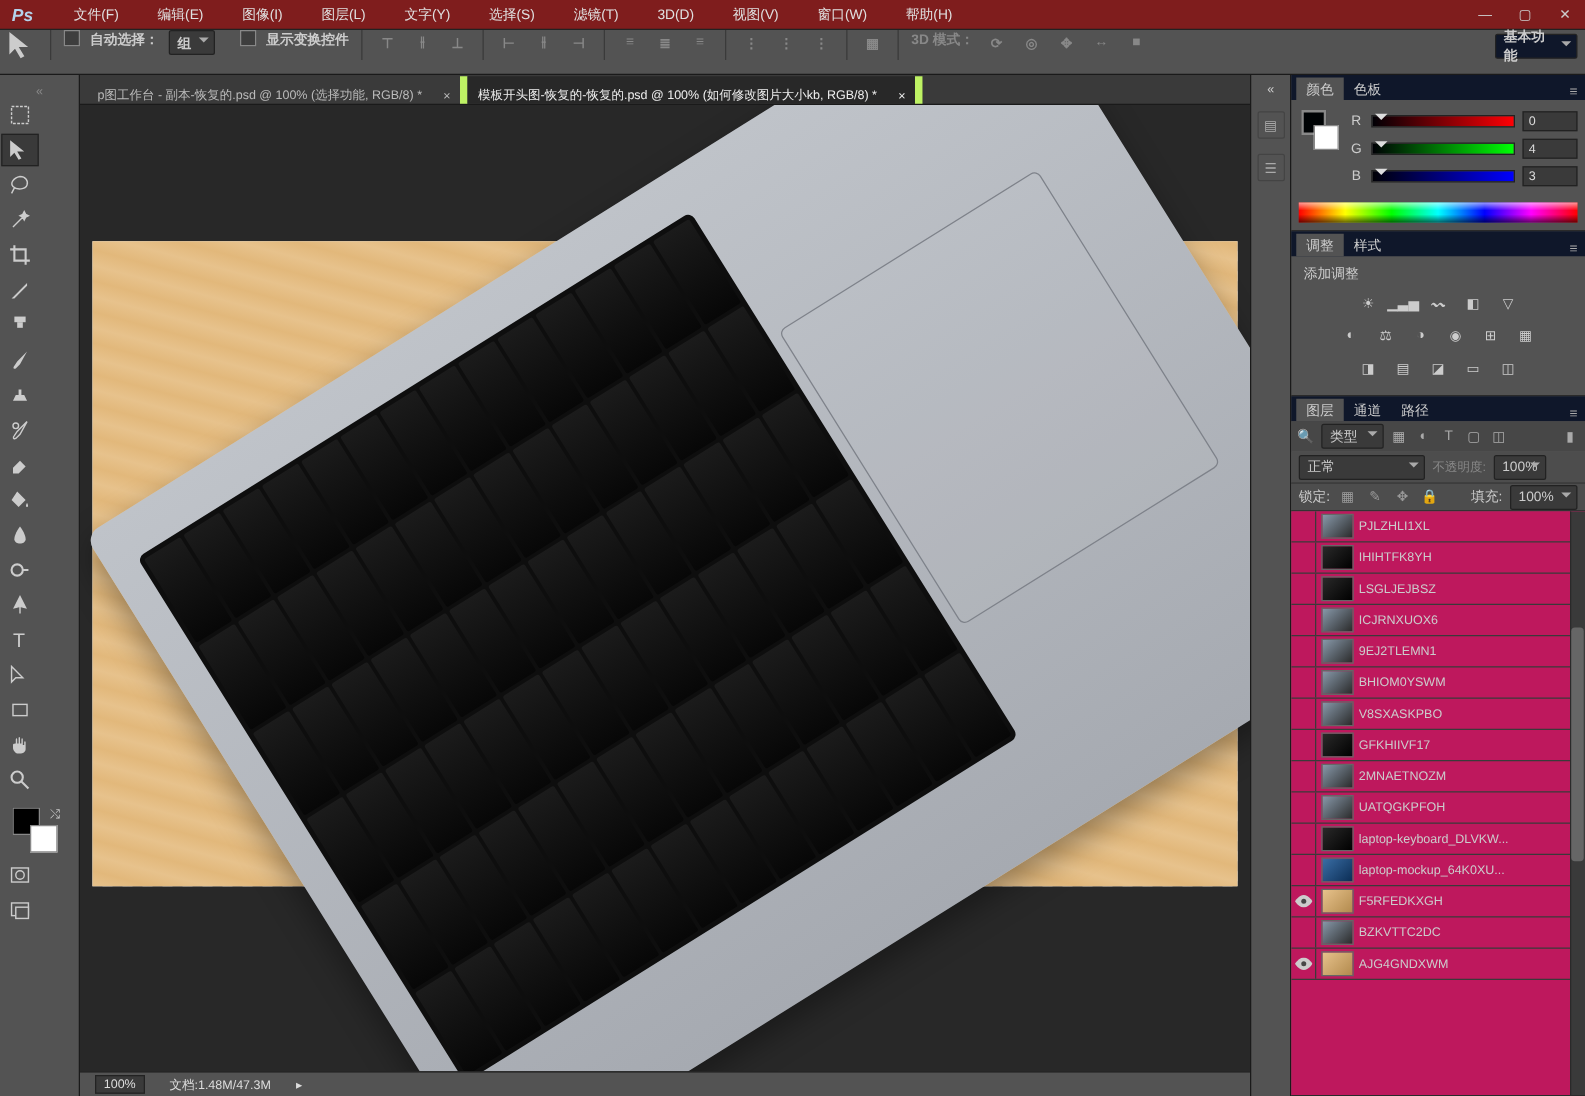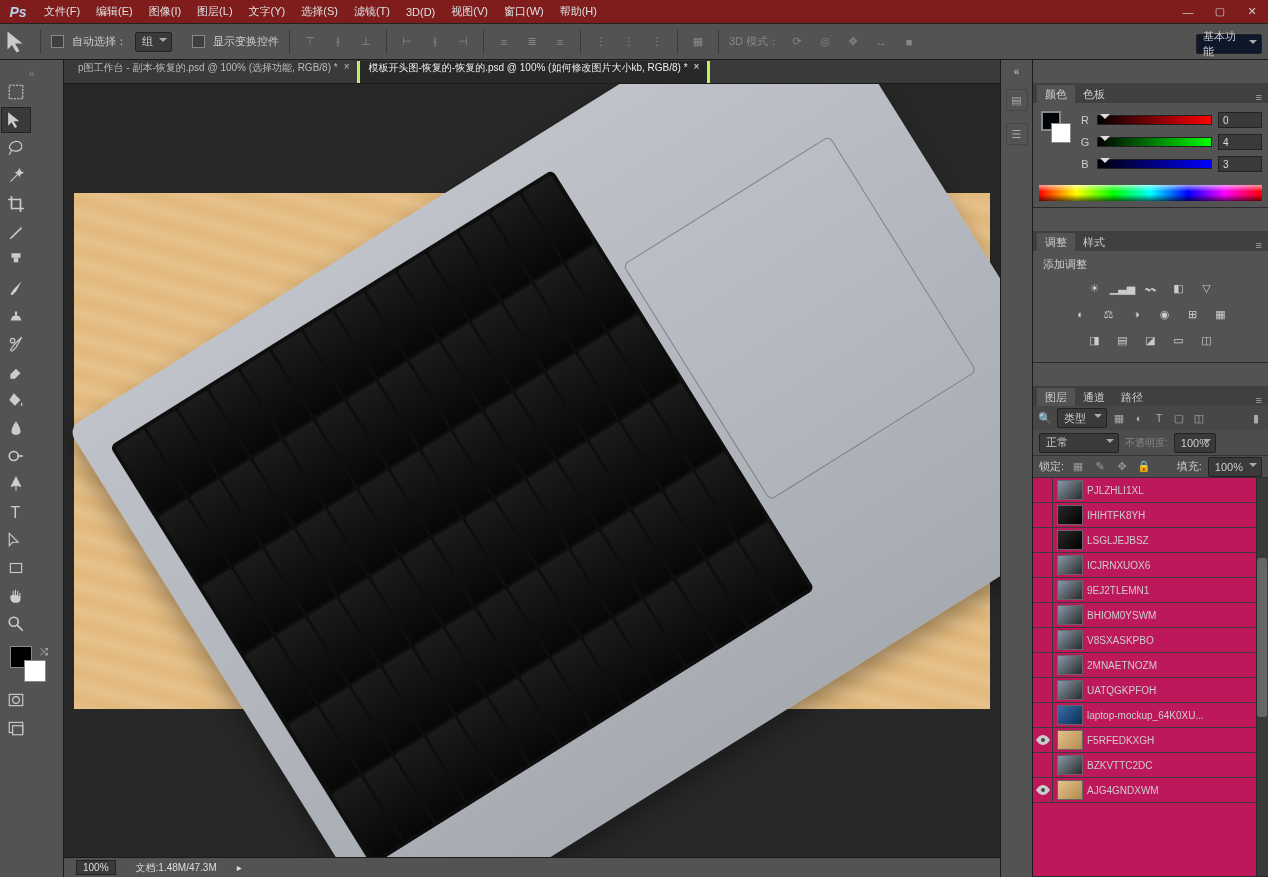--- a/index.html
+++ b/index.html
@@ -1,43 +1,43 @@
 <!DOCTYPE html>
 <html><head>
 <meta charset="utf-8">
 <style>
 * { margin: 0; padding: 0; box-sizing: border-box; font-family: "Microsoft YaHei", sans-serif; user-select: none; }
 html, body { width: 1268px; height: 877px; background: #333; color: #ccc; font-size: 11px; overflow: hidden; }
 .menubar { height: 24px; background: #7f1d1d; display: flex; align-items: center; border-bottom: 1px solid #222; }
 .logo { width: 36px; height: 24px; display: flex; align-items: center; justify-content: center; font-weight: bold; font-size: 14px; color: #b4d3ec; font-style: italic; }
-.menubar .menu-item { padding: 0 8px; height: 24px; display: flex; align-items: center; cursor: pointer; color: #e0e0e0; }
+.menubar .menu-item { padding: 0 8px; height: 24px; display: flex; align-items: center; cursor: pointer; color: #e0e0e0; margin-left: 15px; }
 .winbtns { margin-left: auto; display: flex; }
 .winbtn { width: 32px; height: 24px; display: flex; align-items: center; justify-content: center; cursor: pointer; color: #ccc; }
-.optionbar { height: 36px; background: #535353; display: flex; align-items: center; gap: 8px; padding: 0 6px; border-bottom: 1px solid #1a1a1a; }
+.optionbar { height: 36px; background: #535353; display: flex; gap: 8px; padding: 0 6px; border-bottom: 1px solid #1a1a1a; font-weight: bold; }
 .optionbar .tool-icon { width: 24px; height: 24px; display: flex; align-items: center; justify-content: center; }
 .optionbar .sep { width: 1px; height: 24px; background: #3a3a3a; margin: 0 2px; }
 .checkbox { width: 13px; height: 13px; border: 1px solid #888; background: #3e3e3e; display: inline-block; vertical-align: middle; }
 .select-box { height: 20px; background: #3a3a3a; border: 1px solid #222; padding: 1px 18px 1px 6px; color: #ccc; position: relative; display: inline-flex; align-items: center; border-radius: 2px; }
 .select-box::after { content: ""; position: absolute; right: 4px; top: 50%; transform: translateY(-50%); border: 4px solid transparent; border-top-color: #aaa; }
 .iconbtn { width: 20px; height: 20px; display: flex; align-items: center; justify-content: center; color: #888; cursor: pointer; }
 .workspace-sel { margin-left: auto; }
 .workspace-sel .select-box { width: 66px; background: #0f172a; }
 .main-area { display: flex; height: 817px; }
 .tool-panel { width: 64px; background: #535353; border-right: 1px solid #1a1a1a; display: flex; flex-wrap: wrap; align-content: flex-start; padding-top: 8px; }
 .tool-panel .collapse { width: 100%; height: 10px; display: flex; justify-content: center; color: #888; cursor: pointer; font-size: 10px; }
 .tool-cell { width: 30px; height: 26px; display: flex; align-items: center; justify-content: center; cursor: pointer; position: relative; margin: 1px; }
 .tool-cell.active { background: #3a3a3a; border: 1px solid #222; }
 .tool-cell svg { width: 18px; height: 18px; }
 .swatch-block { width: 64px; height: 44px; position: relative; margin-top: 4px; }
 .swatch-fg { position: absolute; left: 10px; top: 4px; width: 22px; height: 22px; background: #000; border: 1px solid #888; }
 .swatch-bg { position: absolute; left: 24px; top: 18px; width: 22px; height: 22px; background: #fff; border: 1px solid #888; }
 .swap-arrow { position: absolute; left: 40px; top: 4px; font-size: 10px; color: #ccc; }
 .doc-area { flex: 1; background: #282828; display: flex; flex-direction: column; position: relative; }
 .doc-tabs { height: 24px; background: #3a3a3a; display: flex; align-items: flex-end; border-bottom: 1px solid #1a1a1a; padding-left: 6px; }
-.doc-tab { height: 22px; padding: 0 8px; display: flex; align-items: flex-start; font-size: 10px; color: #bbb; border-right: 3px solid #bef264; cursor: pointer; }
+.doc-tab { height: 22px; padding: 0 8px; display: flex; align-items: flex-end; font-size: 10px; color: #bbb; border-right: 6px solid #bef264; cursor: pointer; gap: 11px; }
 .doc-tab.active { background: #282828; color: #eee; }
 .doc-tab .x { margin-left: 6px; cursor: pointer; }
 .canvas-wrap { flex: 1; display: flex; align-items: center; justify-content: center; overflow: hidden; background: #282828; position: relative; }
 .canvas { width: 916px; height: 516px; position: relative; margin-top: -60px; }
 .checker { position: absolute; inset: 0; background-image:
   linear-gradient(45deg,#ccc 25%,transparent 25%),
   linear-gradient(-45deg,#ccc 25%,transparent 25%),
   linear-gradient(45deg,transparent 75%,#ccc 75%),
   linear-gradient(-45deg,transparent 75%,#ccc 75%);
   background-size: 16px 16px; background-position: 0 0,0 8px,8px -8px,-8px 0; background-color: #fff; }
@@ -48,21 +48,21 @@
 .keyboard { position:absolute; left:3%; top:6%; width:60%; height:80%; background:#0e0e0e; border-radius:6px; }
 .keys { position:absolute; inset:4px; display:grid; grid-template-columns: repeat(14,1fr); grid-template-rows: repeat(6,1fr); gap:3px; }
 .keys div { background: linear-gradient(#1b1b1b,#070707); border-radius:2px; }
 .trackpad { position:absolute; right:8%; top:25%; width:28%; height:45%; border:1px solid #7e828a; border-radius:6px; background:rgba(255,255,255,.04); }
 .statusbar { height: 20px; background: #535353; position: absolute; bottom: 0; left: 0; right: 0; display: flex; align-items: center; font-size: 10px; padding-left: 12px; color: #ddd; gap: 20px; border-top: 1px solid #1a1a1a; }
 .statusbar .box { background: #3a3a3a; padding: 1px 6px; border: 1px solid #222; }
 .dock-strip { width: 32px; background: #535353; border-left: 1px solid #1a1a1a; padding-top: 6px; display: flex; flex-direction: column; align-items: center; gap: 12px; }
 .dock-strip .dk { width: 22px; height: 22px; border: 1px solid #444; border-radius: 2px; display: flex; align-items: center; justify-content: center; color: #aaa; cursor: pointer; }
 .right-panels { width: 236px; background: #535353; border-left: 1px solid #1a1a1a; display: flex; flex-direction: column; }
 .panel { border-bottom: 1px solid #2a2a2a; display: flex; flex-direction: column; }
-.panel-tabs { height: 20px; background: #404040; display: flex; align-items: flex-end; padding-left: 4px; margin-top: 23px; }
+.panel-tabs { height: 20px; background: #0f172a; display: flex; align-items: flex-end; padding-left: 4px; }
 .panel-tab { height: 18px; padding: 0 8px; color: #ccc; cursor: pointer; font-size: 11px; display:flex; align-items:center; }
 .panel-tab.active { background: #535353; }
 .panel-menu { margin-left: auto; padding: 0 6px; color: #aaa; cursor: pointer; }
 .color-body { padding: 6px; display: flex; gap: 6px; }
 .color-swatch-pair { position: relative; width: 34px; height: 40px; }
 .cs-fg { position: absolute; left: 2px; top: 2px; width: 20px; height: 20px; background: #000305; border: 2px solid #888; }
 .cs-bg { position: absolute; left: 12px; top: 14px; width: 20px; height: 20px; background: #fff; border: 1px solid #888; }
 .rgb-rows { flex: 1; }
 .rgb-row { display: flex; align-items: center; gap: 6px; height: 22px; }
 .rgb-row .lbl { width: 12px; text-align: center; }
@@ -75,21 +75,21 @@
 .spectrum { height: 16px; margin: 4px 6px 6px; background: linear-gradient(90deg,red,yellow,lime,cyan,blue,magenta,red); position:relative; }
 .spectrum::before { content:""; position:absolute; inset:0; background: linear-gradient(180deg,rgba(255,255,255,.6),transparent 40%,transparent 60%,rgba(0,0,0,.6)); }
 .adjust-body { padding: 6px 10px; }
 .adjust-icons { display: flex; gap: 8px; margin: 6px 0; flex-wrap:wrap; justify-content:center; }
 .adjust-icons span { width: 20px; height: 20px; display: flex; align-items: center; justify-content: center; cursor: pointer; color:#ccc; }
 .layers-toolbar { height: 24px; background: #474747; display: flex; align-items: center; gap: 4px; padding: 0 4px; }
 .layers-toolbar .search { width:16px; height:16px; display:flex; align-items:center; justify-content:center; color:#aaa; }
 .layers-toolbar .sel { width: 50px; }
 .layers-toolbar .ib { width: 16px; height: 16px; display: flex; align-items: center; justify-content: center; color: #aaa; cursor: pointer; }
 .layers-row2 { height: 26px; display: flex; align-items: center; gap: 6px; padding: 0 6px; background:#4d4d4d; border-bottom:1px solid #333; }
-.layers-row2 .sel2 { width: 80px; }
+.layers-row2 .sel2 { width: 101px; }
 .layers-row2 .lab { color:#888; font-size:10px; }
 .layers-row2 .pct { width: 42px; }
 .layers-lock { height: 22px; display: flex; align-items: center; gap: 6px; padding: 0 6px; background:#4d4d4d; border-bottom:1px solid #333; }
 .layers-lock .lk { width:16px; height:16px; display:flex; align-items:center; justify-content:center; color:#999; cursor:pointer; }
 .layer-list { flex: 1; overflow-y: hidden; background: #be185d; position: relative; }
 .layer-row { height: 25px; display: flex; align-items: center; border-bottom: 1px solid #3a3a3a; cursor: pointer; }
 .layer-row .vis { width: 20px; height: 100%; display: flex; align-items: center; justify-content: center; border-right: 1px solid #3a3a3a; color:#ccc; }
 .layer-row .thumb { width: 26px; height: 20px; margin: 0 4px; border: 1px solid #666; background: linear-gradient(135deg,#8899aa,#2a2a2a); }
 .layer-row .thumb.wood-th { background: linear-gradient(135deg,#e7c28c,#b28a4d); }
 .layer-row .thumb.kb-th { background: linear-gradient(135deg,#2a2a2a,#000); }
@@ -540,27 +540,37 @@
             <div class="thumb "></div>
             <div class="name">BHIOM0YSWM</div>
           </div>
           <div class="layer-row">
             <div class="vis"></div>
             <div class="thumb "></div>
             <div class="name">V8SXASKPBO</div>
           </div>
           <div class="layer-row">
             <div class="vis"></div>
+            <div class="thumb kb-th"></div>
+            <div class="name">GFKHIIVF17</div>
+          </div>
+          <div class="layer-row">
+            <div class="vis"></div>
             <div class="thumb "></div>
             <div class="name">2MNAETNOZM</div>
           </div>
           <div class="layer-row">
             <div class="vis"></div>
             <div class="thumb "></div>
             <div class="name">UATQGKPFOH</div>
+          </div>
+          <div class="layer-row">
+            <div class="vis"></div>
+            <div class="thumb kb-th"></div>
+            <div class="name">laptop-keyboard_DLVKW...</div>
           </div>
           <div class="layer-row">
             <div class="vis"></div>
             <div class="thumb lap-th"></div>
             <div class="name">laptop-mockup_64K0XU...</div>
           </div>
           <div class="layer-row">
             <div class="vis">
               <svg width="14" height="10" viewBox="0 0 14 10">
                 <path d="M7 0 C3 0 0 5 0 5 C0 5 3 10 7 10 C11 10 14 5 14 5 C14 5 11 0 7 0 Z" fill="#ccc"></path>

